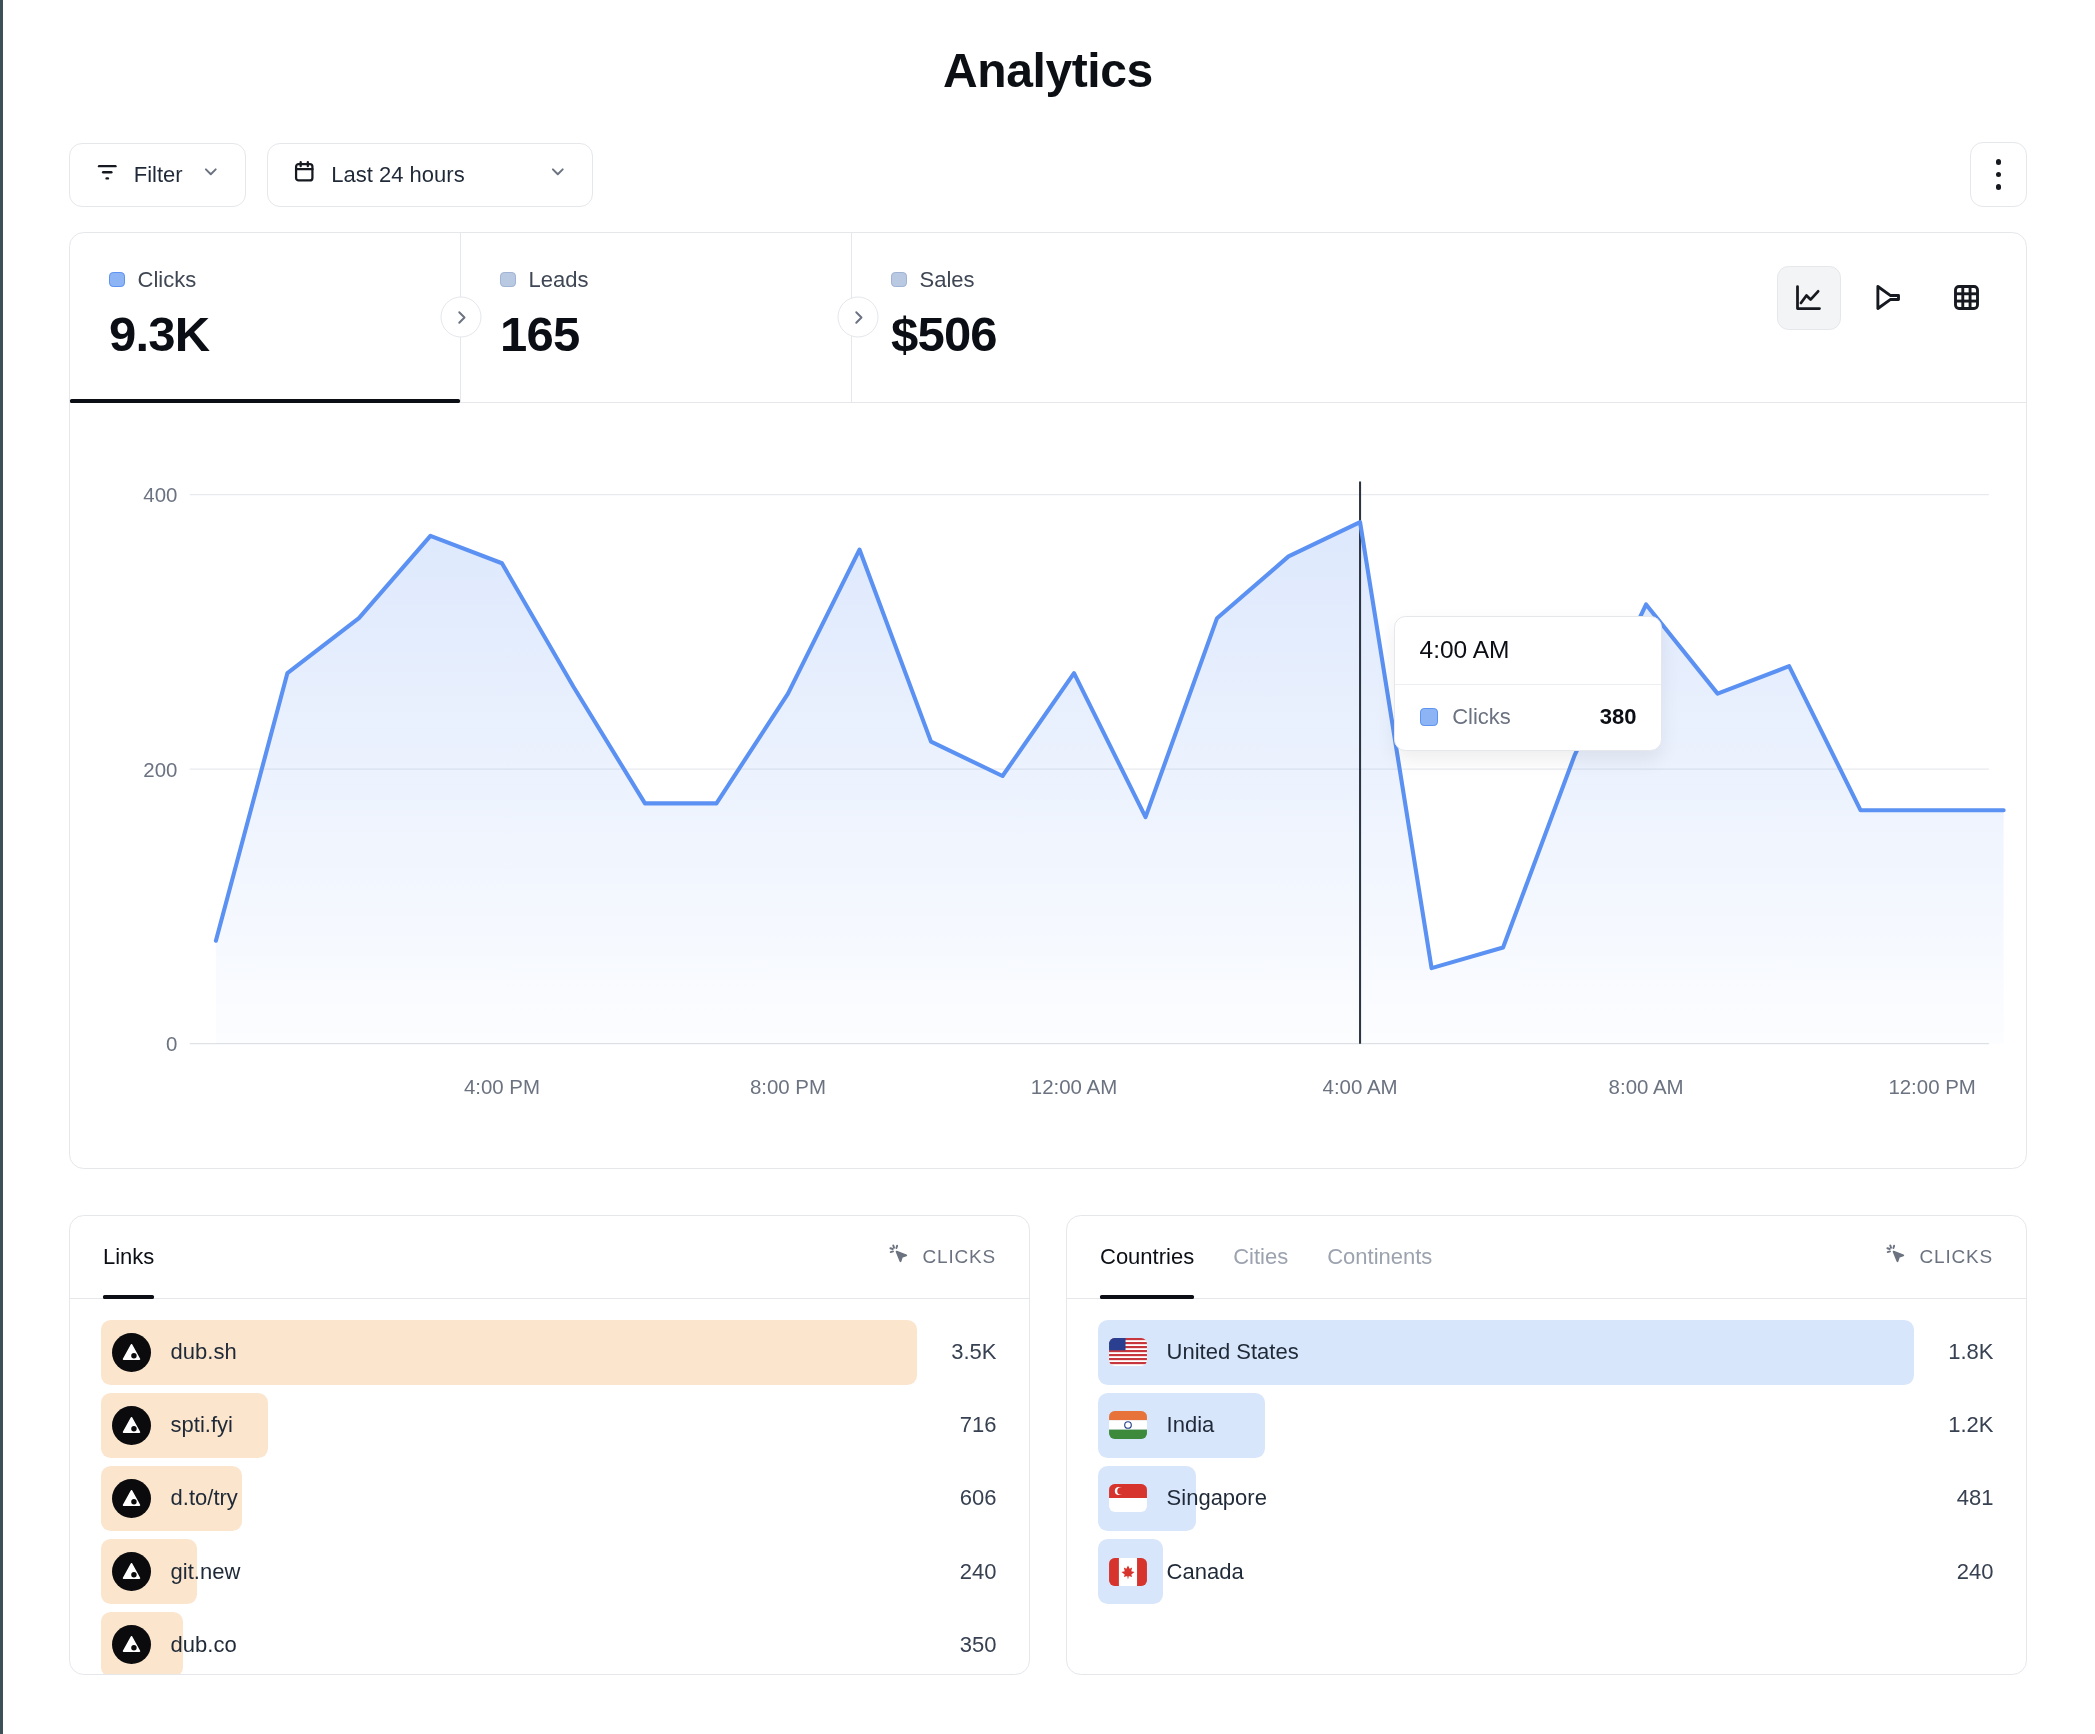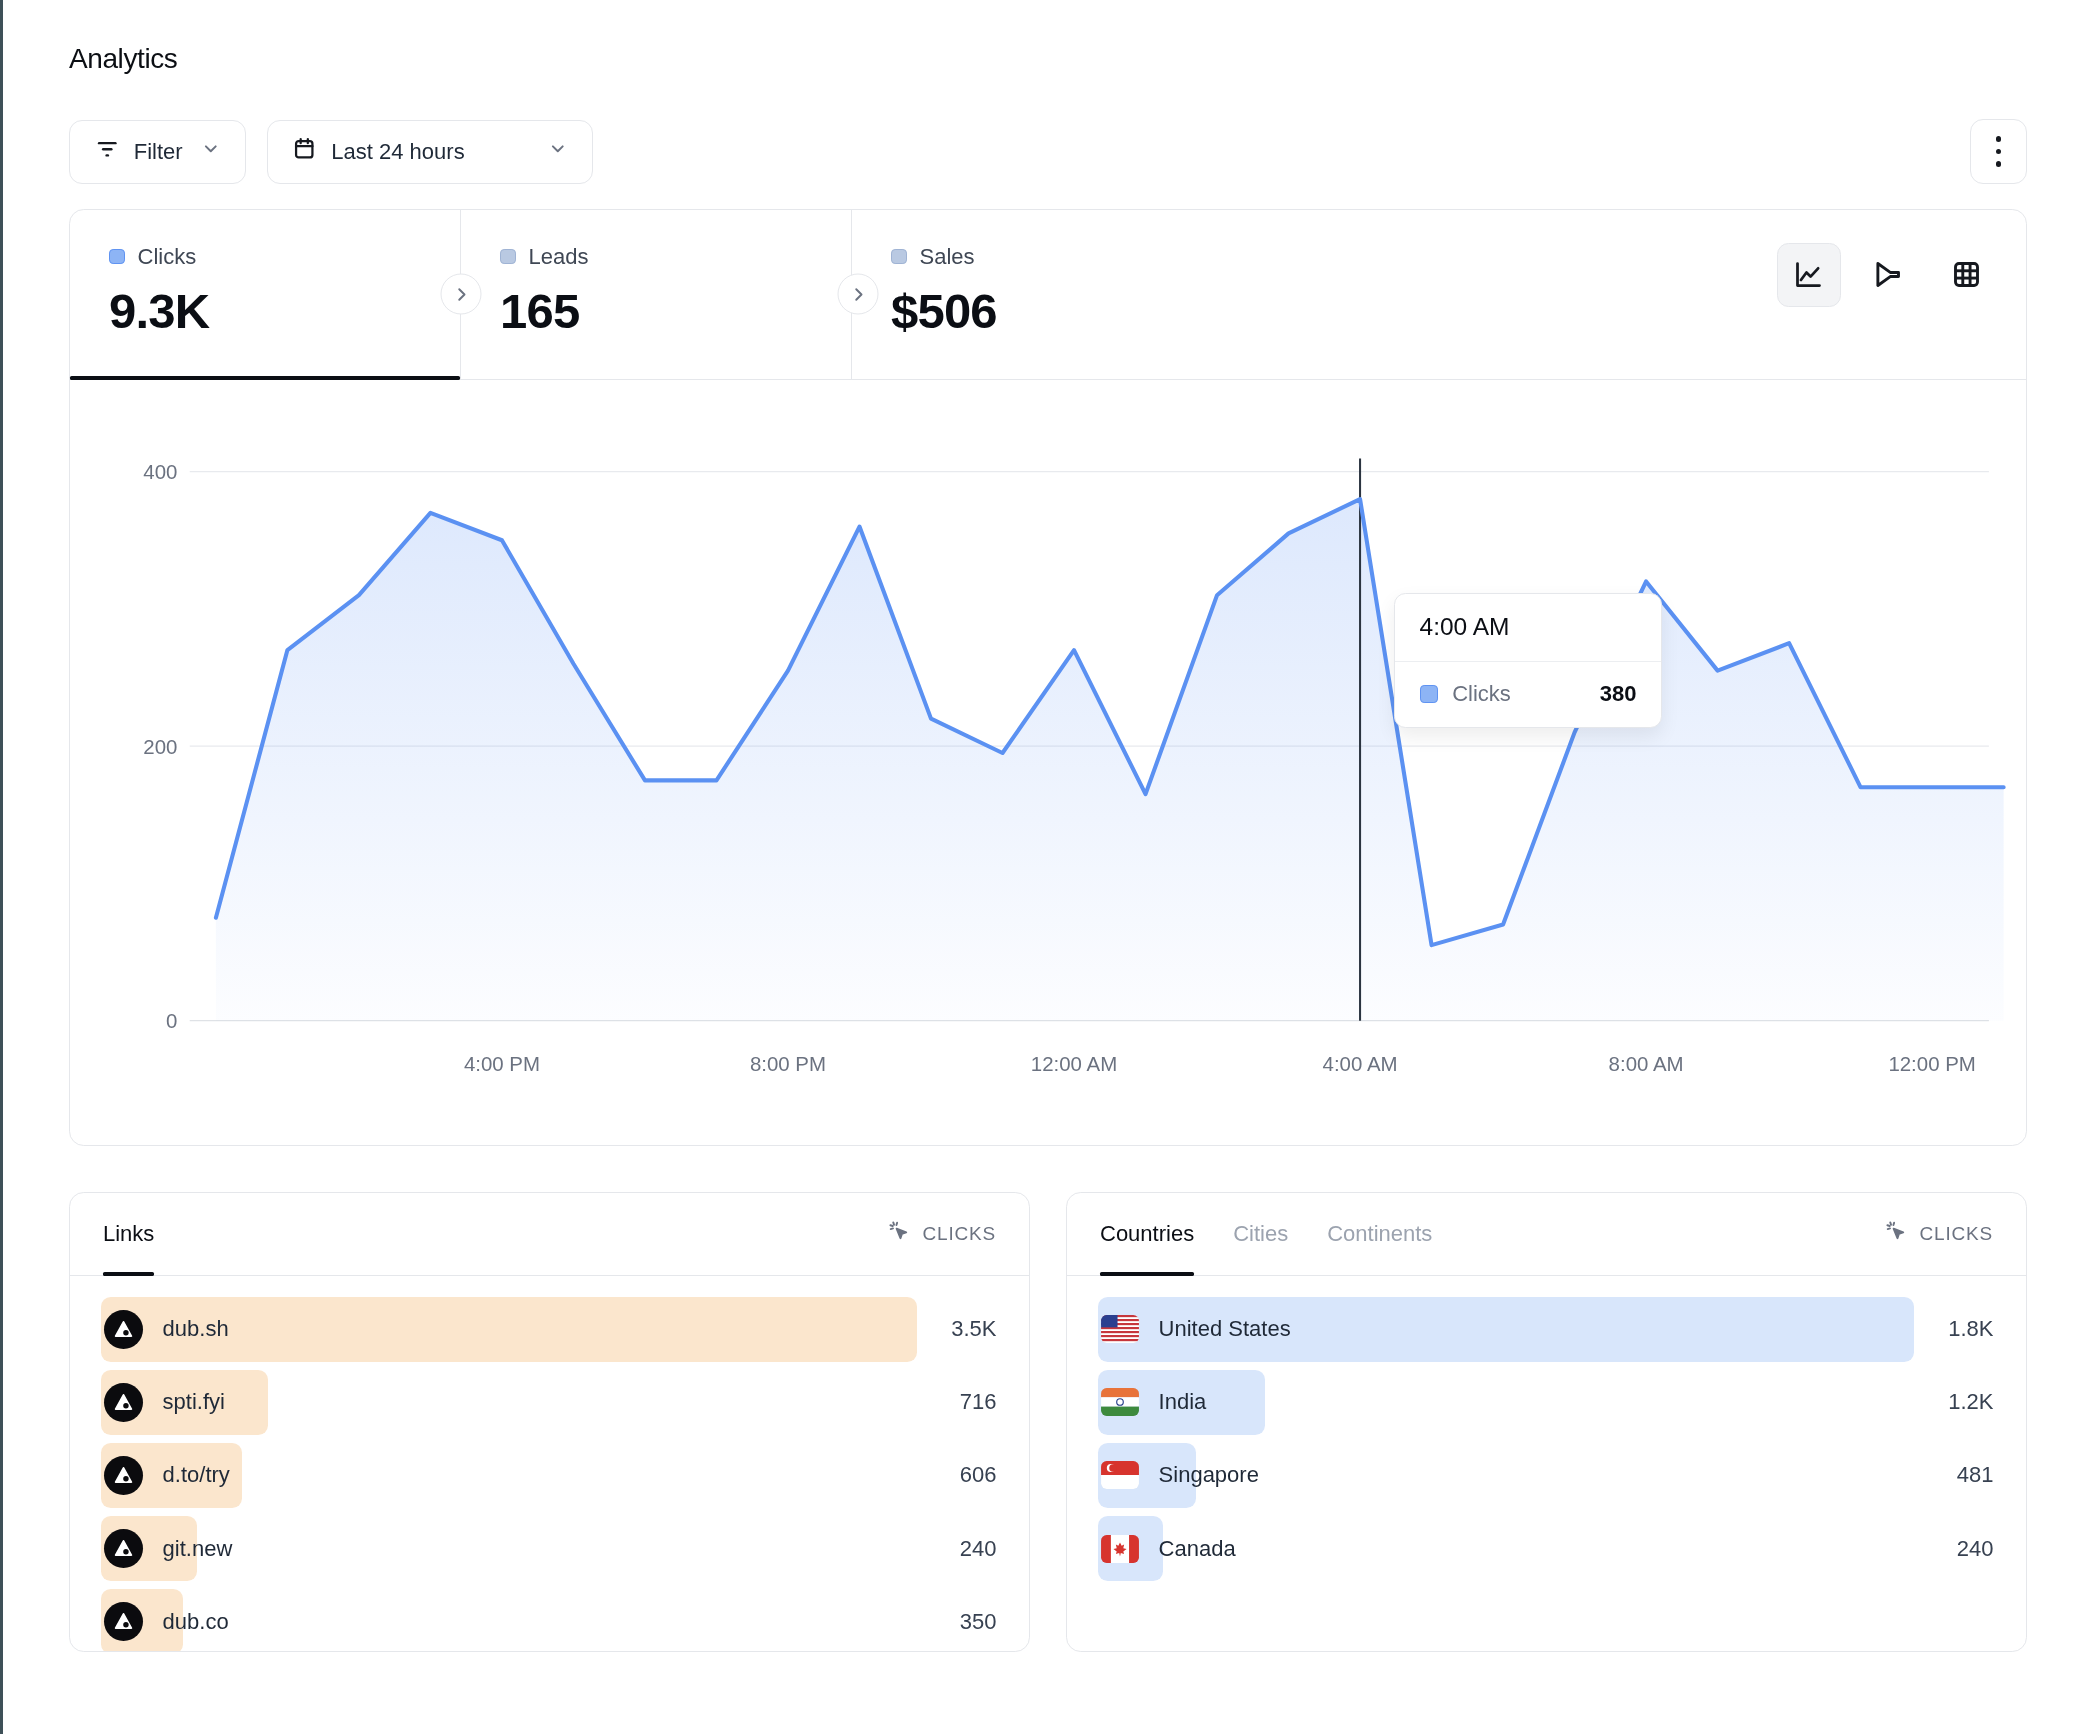--- a/index.html
+++ b/index.html
@@ -1,21 +1,21 @@
 <!DOCTYPE html>
 <html style="font-size:13px"><head>
 <meta charset="utf-8">
 <style>
   * { margin:0; padding:0; box-sizing:border-box; }
   html,body { width:2096px; height:1735px; background:#ffffff;
     font-family:"Liberation Sans", sans-serif; color:#111827; overflow:hidden; position:relative; }
   .left-edge { position:absolute; left:0; top:0; bottom:0; width:3.3px; background:#3e5058; }
   .page { padding:43px 69px 0 69px; }
 
-  h1.title { font-size:28px; font-weight:400; color:#0c0f14; letter-spacing:-0.4px; }
+  h1.title { font-size:48px; font-weight:700; color:#0c0f14; letter-spacing:-0.4px;text-align:center; }
 
   .toolbar { display:flex; align-items:center; gap:21px; margin-top:44px; }
   .btn { display:inline-flex; align-items:center; gap:14.7px; height:64px; padding:0 24.5px;
     border:1.2px solid #e5e7eb; border-radius:13px; background:#fff; font-size:22px; color:#1f2937; cursor:pointer; }
   .btn .chev { color:#6b7280; margin-left:3.3px; }
   .btn.date { width:326px; }
   .btn.date .chev { margin-left:auto; }
   .kebab-btn { margin-left:auto; width:57px; height:65px; display:flex; align-items:center; justify-content:center;
     border:1.2px solid #e5e7eb; border-radius:13px; background:#fff; cursor:pointer; }
   .kebab-glyph { display:flex; flex-direction:column; gap:6.5px; }
@@ -60,21 +60,21 @@
   .p-tab { position:relative; height:100%; display:flex; align-items:center; font-size:22px; color:#9ca3af; cursor:pointer; }
   .p-tab.active { color:#0b0e14; font-weight:500; }
   .p-tab.active::after { content:""; position:absolute; left:0; right:0; bottom:-1.6px; height:4.1px; background:#0b0e14; border-radius:1.6px; }
   .metric { margin-left:auto; display:flex; align-items:center; gap:11.5px; font-size:19px; color:#6b7280; letter-spacing:0.8px; }
 
   .panel-list { padding:21px 31px; display:flex; flex-direction:column; gap:8.2px; }
   .row { position:relative; height:65px; cursor:pointer; }
   .row-bar { position:absolute; left:0; top:0; height:100%; border-radius:9.8px; }
   .bar-peach { background:#fbe6cd; }
   .bar-blue  { background:#d8e6fb; }
-  .row-content { position:relative; height:100%; display:flex; align-items:center; gap:19.6px; padding-left:3px; z-index:1; }
+  .row-content { position:relative; height:100%; display:flex; align-items:center; gap:19.6px; padding-left:11px; z-index:1; }
   .logo-circle { width:39px; height:39px; border-radius:50%; background:#0b0b0e; display:flex; align-items:center; justify-content:center; flex:none; }
   .flag { width:38px; height:28px; border-radius:5.7px; overflow:hidden; flex:none; box-shadow:0 0 0 0.8px rgba(0,0,0,.08) inset; }
   .row-label { font-size:22px; color:#1f2937; }
   .row-value { position:absolute; right:1.6px; top:50%; transform:translateY(-50%); font-size:22px; color:#374151; z-index:1;margin-left:28px; }
 </style>
 </head>
 <body>
 
 <div class="left-edge"></div>
 

